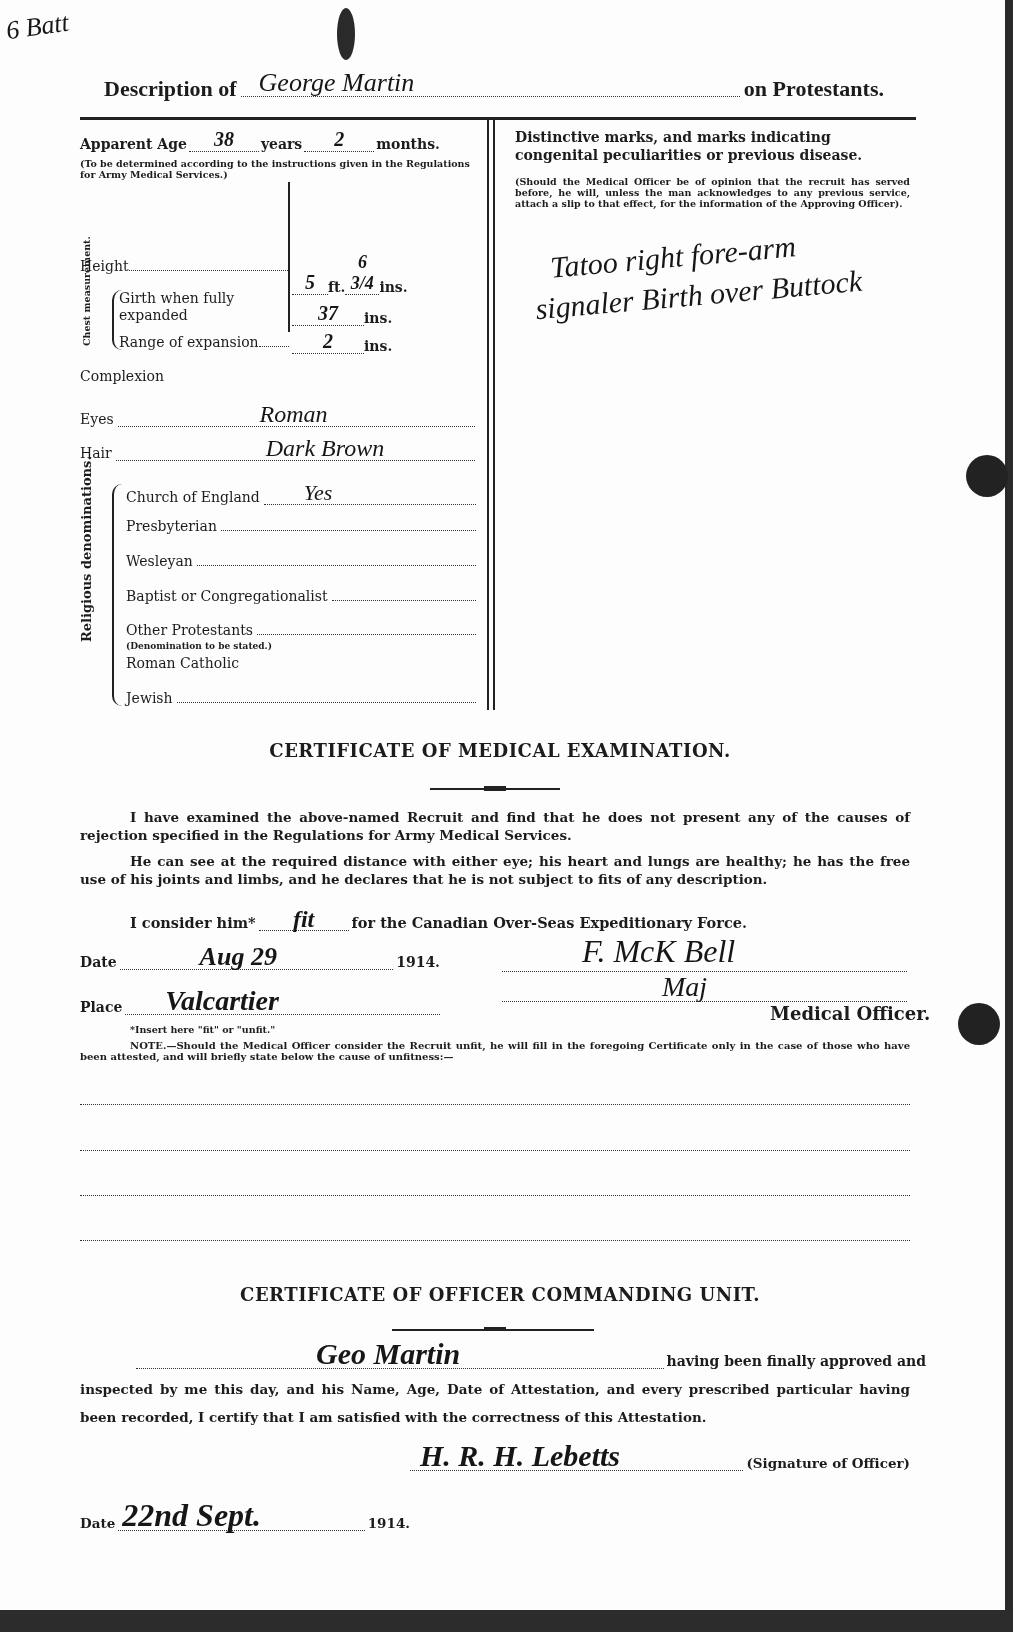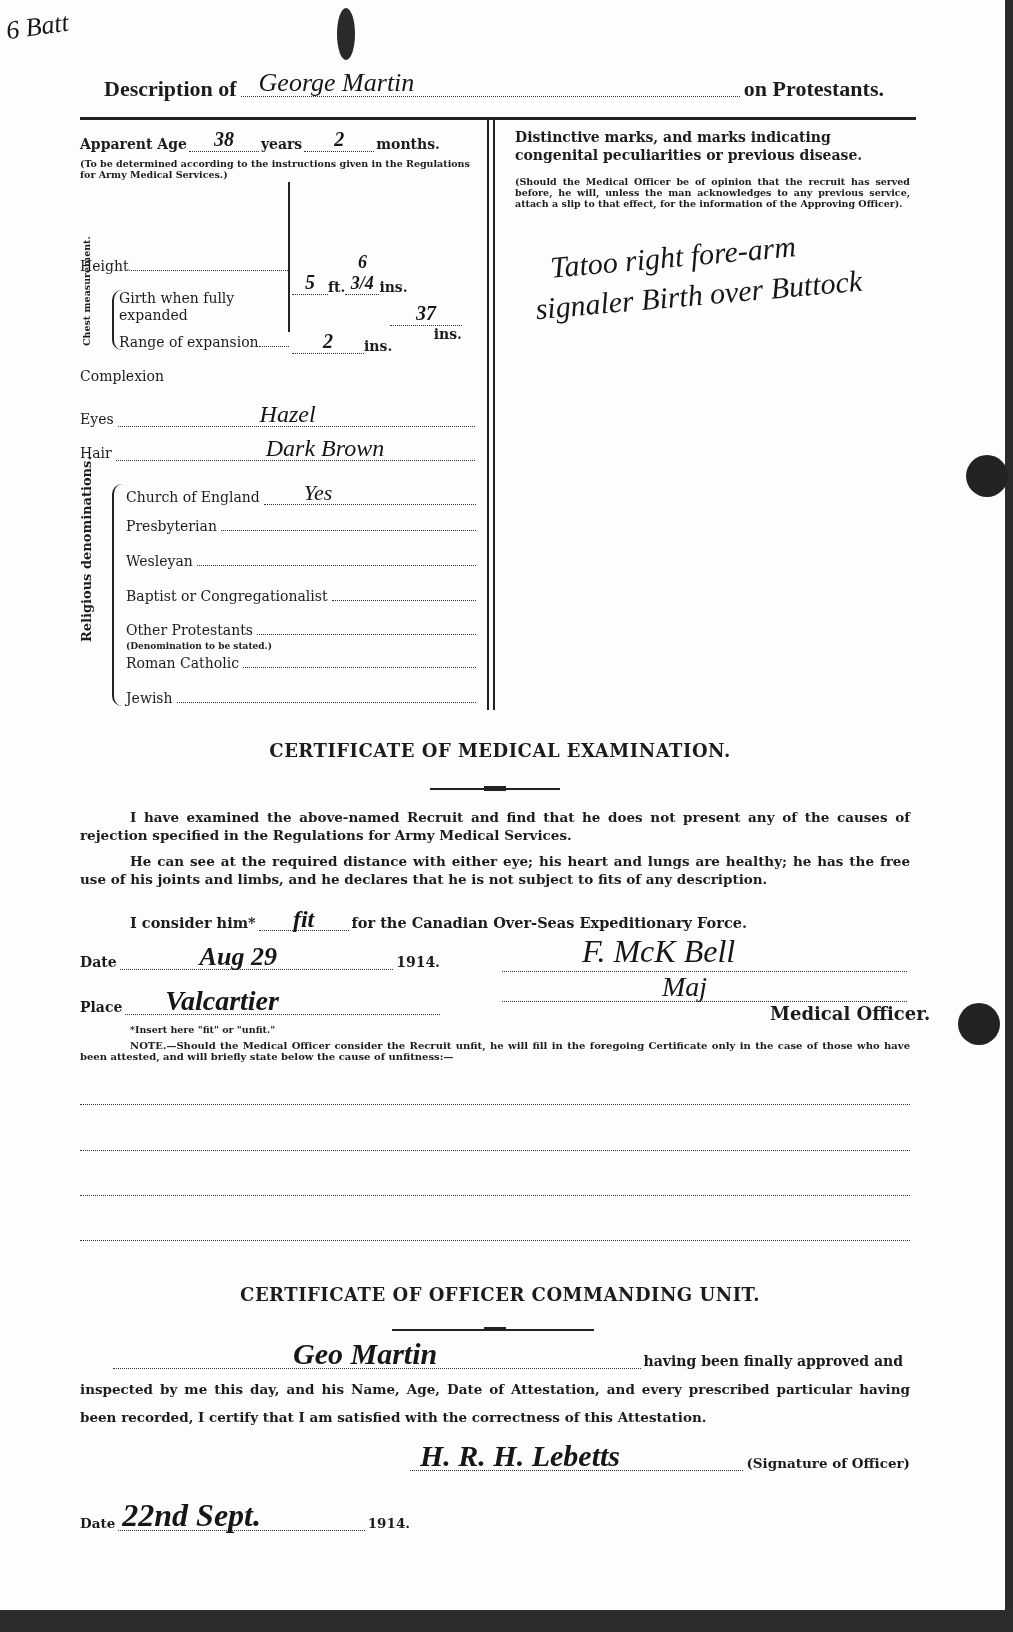--- a/index.html
+++ b/index.html
@@ -63,39 +63,39 @@
   <span>ft.</span>
   <span class="dots hand" style="width:34px; text-align:center; font-size:18px;">6 3/4</span>
   <span>ins.</span>
 </div>
 
 <div class="vtext" style="left:82px; top:346px; font-size:9.5px; width:60px; line-height:10px;">Chest measurement.</div>
 <div class="brace" style="left:112px; top:290px; width:8px; height:60px;"></div>
 <div class="abs label" style="left:119px; top:290px; width:170px; line-height:17px;">
   <span>Girth when fully expanded</span>
 </div>
-<div class="abs" style="left:292px; top:302px; width:170px; display:flex; align-items:flex-end; font-size:14px; font-weight:bold;flex-direction:column;">
+<div class="abs" style="left:292px; top:302px; width:170px; display:flex; align-items:flex-end; font-size:14px; font-weight:bold;">
   <span class="dots hand" style="width:72px; text-align:center; font-size:20px;">37</span>
   <span>ins.</span>
 </div>
 <div class="abs" style="left:119px; top:334px; width:170px; display:flex; align-items:flex-end;">
   <span class="label">Range of expansion</span>
   <span class="dots" style="flex:1; margin-bottom:3px;"></span>
 </div>
 <div class="abs" style="left:292px; top:330px; width:170px; display:flex; align-items:flex-end; font-size:14px; font-weight:bold;">
   <span class="dots hand" style="width:72px; text-align:center; font-size:20px;">2</span>
   <span>ins.</span>
 </div>
 
 <div class="abs" style="left:80px; top:368px; width:395px; display:flex; align-items:center;">
   <span class="label">Complexion</span>
 </div>
 <div class="abs" style="left:80px; top:402px; width:395px; display:flex; align-items:flex-end;">
   <span class="label">Eyes</span>
-  <span class="dots hand" style="flex:1; margin-left:4px; padding-left:142px; font-size:24px; line-height:24px;">Hazel</span>
+  <span class="dots hand" style="flex:1; margin-left:4px; padding-left:142px; font-size:24px; line-height:24px;">Roman</span>
 </div>
 <div class="abs" style="left:80px; top:436px; width:395px; display:flex; align-items:flex-end;">
   <span class="label">Hair</span>
   <span class="dots hand" style="flex:1; margin-left:4px; padding-left:150px; font-size:24px; line-height:24px;">Dark Brown</span>
 </div>
 
 <div class="vtext" style="left:80px; top:642px; font-size:13px; width:110px; text-align:center; line-height:14px;">Religious denominations.</div>
 <div class="brace" style="left:112px; top:484px; width:10px; height:222px;"></div>
 
 <div class="abs" style="left:126px; top:482px; width:350px; display:flex; align-items:flex-end;">
@@ -112,21 +112,21 @@
 </div>
 <div class="abs" style="left:126px; top:588px; width:350px; display:flex; align-items:flex-end;">
   <span class="label">Baptist or Congregationalist</span>
   <span class="dots" style="flex:1; margin-left:4px; margin-bottom:3px;"></span>
 </div>
 <div class="abs" style="left:126px; top:622px; width:350px; display:flex; align-items:flex-end;">
   <span class="label">Other Protestants</span>
   <span class="dots" style="flex:1; margin-left:4px; margin-bottom:3px;"></span>
 </div>
 <div class="abs small" style="left:126px; top:641px; font-size:9px;">(Denomination to be stated.)</div>
-<div class="abs" style="left:126px; top:655px; width:350px; display:flex; align-items:flex-end;">
+<div class="abs" style="left:126px; top:655px; width:350px; display:flex; align-items:flex-start;flex-direction:column;">
   <span class="label">Roman Catholic</span>
   <span class="dots" style="flex:1; margin-left:4px; margin-bottom:3px;"></span>
 </div>
 <div class="abs" style="left:126px; top:690px; width:350px; display:flex; align-items:flex-end;">
   <span class="label">Jewish</span>
   <span class="dots" style="flex:1; margin-left:4px; margin-bottom:3px;"></span>
 </div>
 
 <div class="abs bold" style="left:515px; top:128px; width:395px; font-size:14px; line-height:18px;">Distinctive marks, and marks indicating congenital peculiarities or previous disease.</div>
 <div class="abs small" style="left:515px; top:176px; width:395px; font-size:9.5px; text-align:justify;">(Should the Medical Officer be of opinion that the recruit has served before, he will, unless the man acknowledges to any previous service, attach a slip to that effect, for the information of the Approving Officer).</div>
@@ -165,21 +165,21 @@
 
 <div class="abs dots" style="left:80px; top:1104px; width:830px;"></div>
 <div class="abs dots" style="left:80px; top:1150px; width:830px;"></div>
 <div class="abs dots" style="left:80px; top:1195px; width:830px;"></div>
 <div class="abs dots" style="left:80px; top:1240px; width:830px;"></div>
 
 <div class="abs bold center" style="left:80px; top:1284px; width:840px; font-size:18px; letter-spacing:0.5px;">CERTIFICATE OF OFFICER COMMANDING UNIT.</div>
 <div class="abs rule" style="left:392px; top:1329px; width:202px; height:1.5px;"></div>
 <div class="abs rule" style="left:484px; top:1327px; width:22px; height:4px;"></div>
 
-<div class="abs" style="left:113px; top:1340px; width:790px; display:flex; align-items:flex-end; font-size:14px; font-weight:bold;justify-content:space-between;">
+<div class="abs" style="left:136px; top:1340px; width:790px; display:flex; align-items:flex-end; font-size:14px; font-weight:bold;justify-content:space-between;">
   <span class="dots hand" style="flex:1; padding-left:180px; font-size:30px; line-height:28px; margin-right:3px;">Geo Martin</span>
   <span>having been finally approved and</span>
 </div>
 <div class="abs para" style="left:80px; top:1380px; width:830px; text-align-last:justify;">inspected by me this day, and his Name, Age, Date of Attestation, and every prescribed particular having</div>
 <div class="abs para" style="left:80px; top:1408px; width:830px;">been recorded, I certify that I am satisfied with the correctness of this Attestation.</div>
 
 <div class="abs" style="left:410px; top:1442px; width:500px; display:flex; align-items:flex-end; font-size:13.5px; font-weight:bold;">
   <span class="dots hand" style="flex:1; padding-left:10px; font-size:30px; line-height:28px; margin-right:3px;">H. R. H. Lebetts</span>
   <span>(Signature of Officer)</span>
 </div>

